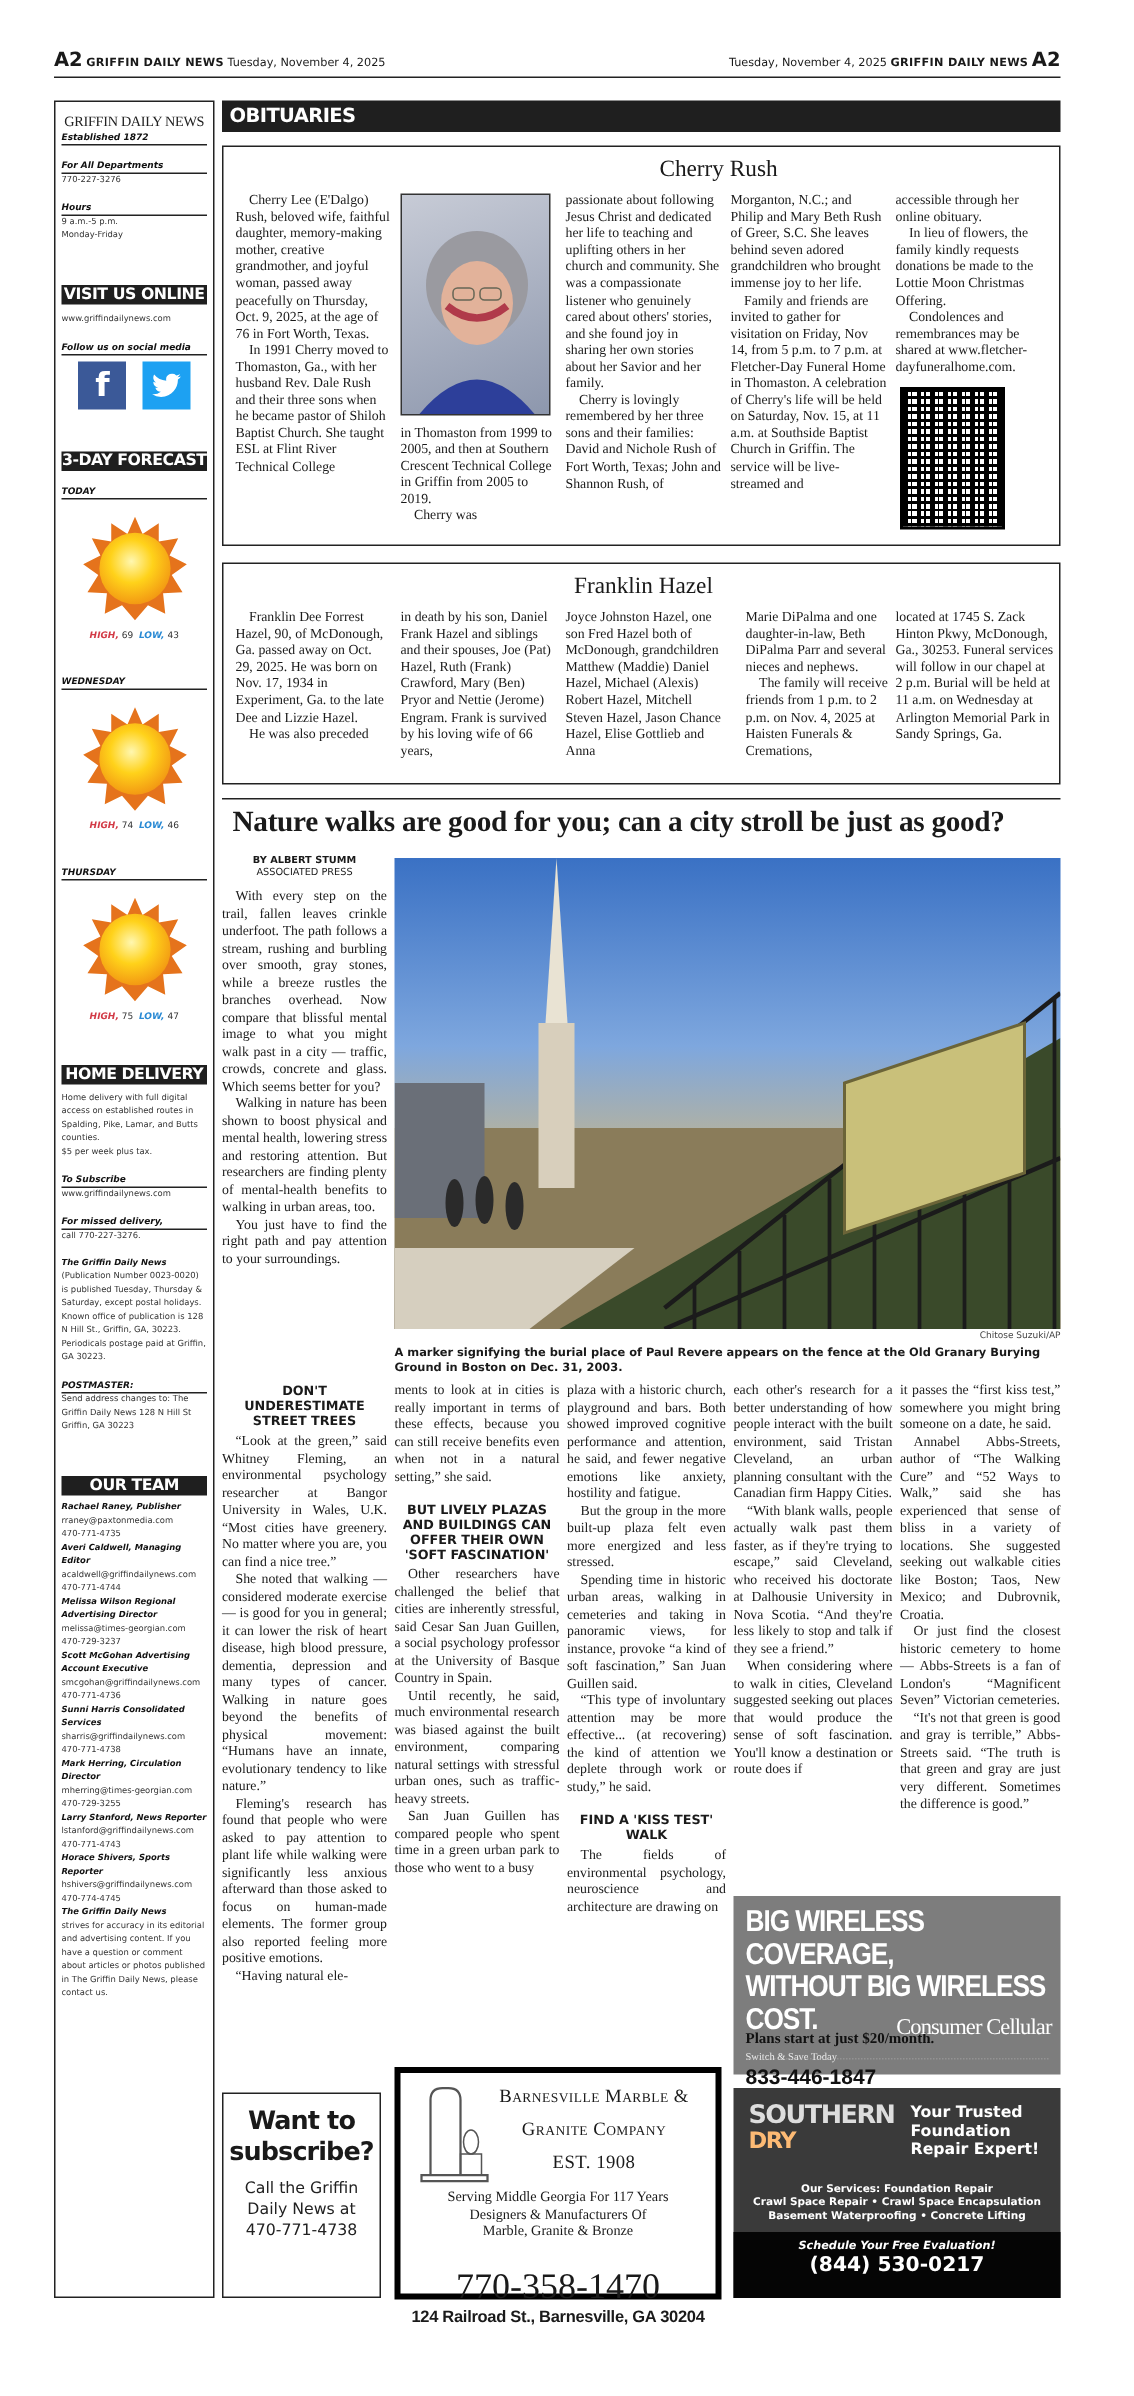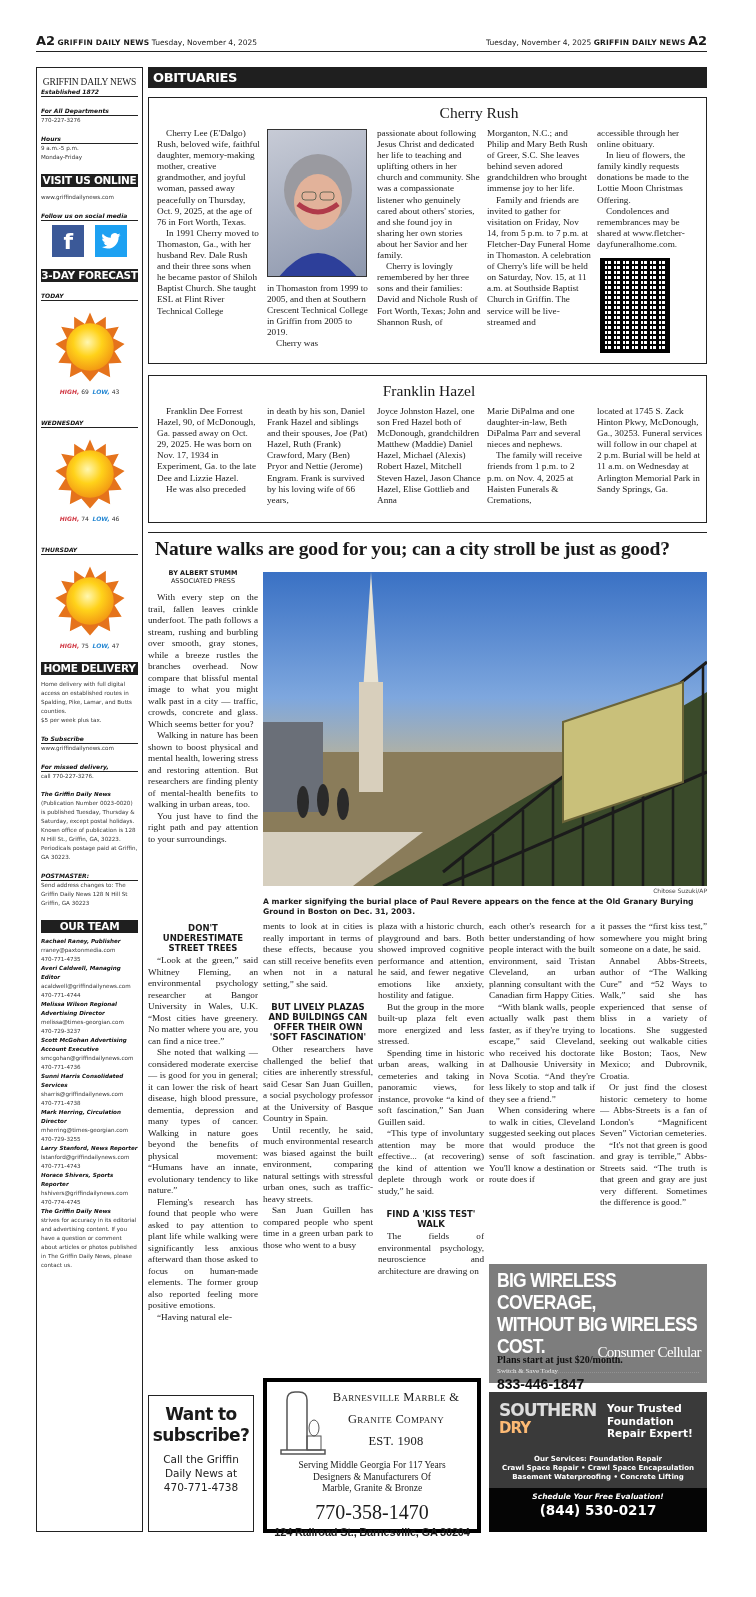--- a/index.html
+++ b/index.html
@@ -6,21 +6,21 @@
 body{width:756px;height:1597px;background:#fff;position:relative;font-family:"Liberation Serif",serif;color:#1a1a1a;overflow:hidden}
 .hdr{position:absolute;top:32px;left:36px;width:671px;height:20px;border-bottom:1px solid #222;font-family:"DejaVu Sans",sans-serif;font-size:7.5px}
 .hdr .l{position:absolute;left:0;bottom:3px}
 .hdr .r{position:absolute;right:0;bottom:3px}
 .hdr b.pg{font-size:13px;font-weight:900}
 .hdr b.np{font-size:7.5px;font-weight:800;letter-spacing:.2px}
 
 .side{position:absolute;left:36px;top:67px;width:107px;height:1465px;border:1px solid #222;padding:4px 4px;font-family:"DejaVu Sans",sans-serif;font-size:5.6px;line-height:9px;color:#333}
 .side .logo{font-family:"Liberation Serif",serif;font-size:9.5px;text-align:center;margin-top:6px;letter-spacing:-.2px;color:#222}
 .side .h{font-weight:bold;font-style:italic;border-bottom:1px solid #222;color:#111;margin-top:9px;font-size:6px}
-.side .band{background:#1f1f1f;color:#fff;font-family:"DejaVu Sans",sans-serif;font-weight:900;font-size:10.5px;text-align:center;padding:2px 0;margin-top:12px;letter-spacing:-.3px}
+.side .band{background:#1f1f1f;color:#fff;font-family:"DejaVu Sans",sans-serif;font-weight:900;font-size:10.5px;text-align:center;padding:2px 0;margin-top:28px;letter-spacing:-.3px}
 .soc{display:flex;justify-content:space-around;margin:4px 6px}
 .soc div{width:32px;height:32px;display:flex;align-items:center;justify-content:center;color:#fff;font-weight:bold;font-size:22px}
 .fb{background:#3b5998}.tw{background:#1da1f2}
 .sun{width:72px;height:72px;margin:10px auto 4px;position:relative}
 .sun svg{width:100%;height:100%}
 .temps{text-align:center;font-size:6px}
 .temps .hi{color:#d23a46;font-weight:bold;font-style:italic}
 .temps .lo{color:#2a8ad4;font-weight:bold;font-style:italic}
 .team b{display:block;font-style:italic;color:#111}
 
@@ -42,21 +42,21 @@
 .mainphoto{position:absolute;left:263px;top:572px;width:444px;height:314px;overflow:hidden;background:linear-gradient(180deg,#3a71c4 0%,#7ea7de 40%,#b9b39a 62%,#7f7355 100%)}
 .credit{position:absolute;left:600px;top:887px;width:107px;text-align:right;font-family:"DejaVu Sans",sans-serif;font-size:6px;color:#444}
 .caption{position:absolute;left:263px;top:897px;width:444px;font-family:"DejaVu Sans",sans-serif;font-size:7.6px;line-height:10px;font-weight:600}
 
 .subbox{position:absolute;left:148px;top:1395px;width:106px;height:137px;border:1px solid #222;text-align:center;font-family:"DejaVu Sans",sans-serif}
 .subbox .big{font-weight:900;font-size:17px;line-height:21px;margin-top:8px;letter-spacing:-.6px}
 .subbox .small{font-size:10.5px;line-height:14px;margin-top:6px;color:#222}
 .bmg{position:absolute;left:263px;top:1378px;width:218px;height:155px;border:4px solid #000;text-align:center}
 .bmg .name{font-size:12.5px;font-variant:small-caps;letter-spacing:.3px;line-height:22px}
 .bmg .srv{font-size:9.5px;line-height:11.5px}
-.bmg .ph{font-size:20px;line-height:26px;margin-top:4px}
+.bmg .ph{font-size:24px;line-height:26px;margin-top:17px}
 .bmg .ad{font-family:"Liberation Sans",sans-serif;font-weight:bold;font-size:11px;line-height:14px;letter-spacing:-.2px}
 .cc{position:absolute;left:489px;top:1264px;width:218px;height:119px;background:#7d7d7d;color:#fff;padding:6px 8px;font-family:"Liberation Sans",sans-serif}
 .cc .t{font-weight:bold;font-size:17.5px;line-height:19px;letter-spacing:-.7px;transform:scaleY(1.15);transform-origin:left top}
 .cc .p{font-family:"Liberation Serif",serif;font-weight:bold;font-size:10px;color:#111;margin-top:8px}
 .cc .s{font-family:"Liberation Serif",serif;font-size:7px;color:#eee;margin-top:2px}
 .cc .n{font-weight:bold;font-size:14px;color:#111;margin-top:1px}
 .cc .b{position:absolute;right:6px;bottom:22px;font-family:"Liberation Serif",serif;font-size:15px;letter-spacing:-.6px}
 .cc .fine{position:absolute;left:8px;bottom:5px;right:8px;height:6px;border-top:1px dotted #aaa;opacity:.5}
 .sd{position:absolute;left:489px;top:1392px;width:218px;height:140px;background:#3a3a3a;color:#fff;font-family:"DejaVu Sans",sans-serif;text-align:center}
 .sd .logo{position:absolute;left:10px;top:10px;font-weight:900;font-size:17px;letter-spacing:-1px;color:#ddd;line-height:17px;text-align:left}
@@ -199,21 +199,21 @@
   <div class="col" style="left:8px;top:30px;width:104px">
       <p>Franklin Dee Forrest Hazel, 90, of McDonough, Ga. passed away on Oct. 29, 2025. He was born on Nov. 17, 1934 in Experiment, Ga. to the late Dee and Lizzie Hazel.</p>
       <p>He was also preceded</p>
     </div>
   <div class="col" style="left:118px;top:30px;width:104px">
       <p style="text-indent:0">in death by his son, Daniel Frank Hazel and siblings and their spouses, Joe (Pat) Hazel, Ruth (Frank) Crawford, Mary (Ben) Pryor and Nettie (Jerome) Engram. Frank is survived by his loving wife of 66 years,</p>
     </div>
   <div class="col" style="left:228px;top:30px;width:104px">
       <p style="text-indent:0">Joyce Johnston Hazel, one son Fred Hazel both of McDonough, grandchildren Matthew (Maddie) Daniel Hazel, Michael (Alexis) Robert Hazel, Mitchell Steven Hazel, Jason Chance Hazel, Elise Gottlieb and Anna</p>
     </div>
-  <div class="col" style="left:338px;top:30px;width:104px">
+  <div class="col" style="left:348px;top:30px;width:104px">
       <p style="text-indent:0">Marie DiPalma and one daughter-in-law, Beth DiPalma Parr and several nieces and nephews.</p>
       <p>The family will receive friends from 1 p.m. to 2 p.m. on Nov. 4, 2025 at Haisten Funerals &amp; Cremations,</p>
     </div>
   <div class="col" style="left:448px;top:30px;width:106px">
       <p style="text-indent:0">located at 1745 S. Zack Hinton Pkwy, McDonough, Ga., 30253. Funeral services will follow in our chapel at 2 p.m. Burial will be held at 11 a.m. on Wednesday at Arlington Memorial Park in Sandy Springs, Ga.</p>
     </div>
 </div>
 
 <div style="position:absolute;left:148px;top:532px;width:559px;border-top:1px solid #222"></div>
 <h1 class="headline">Nature walks are good for you; can a city stroll be just as good?</h1>

